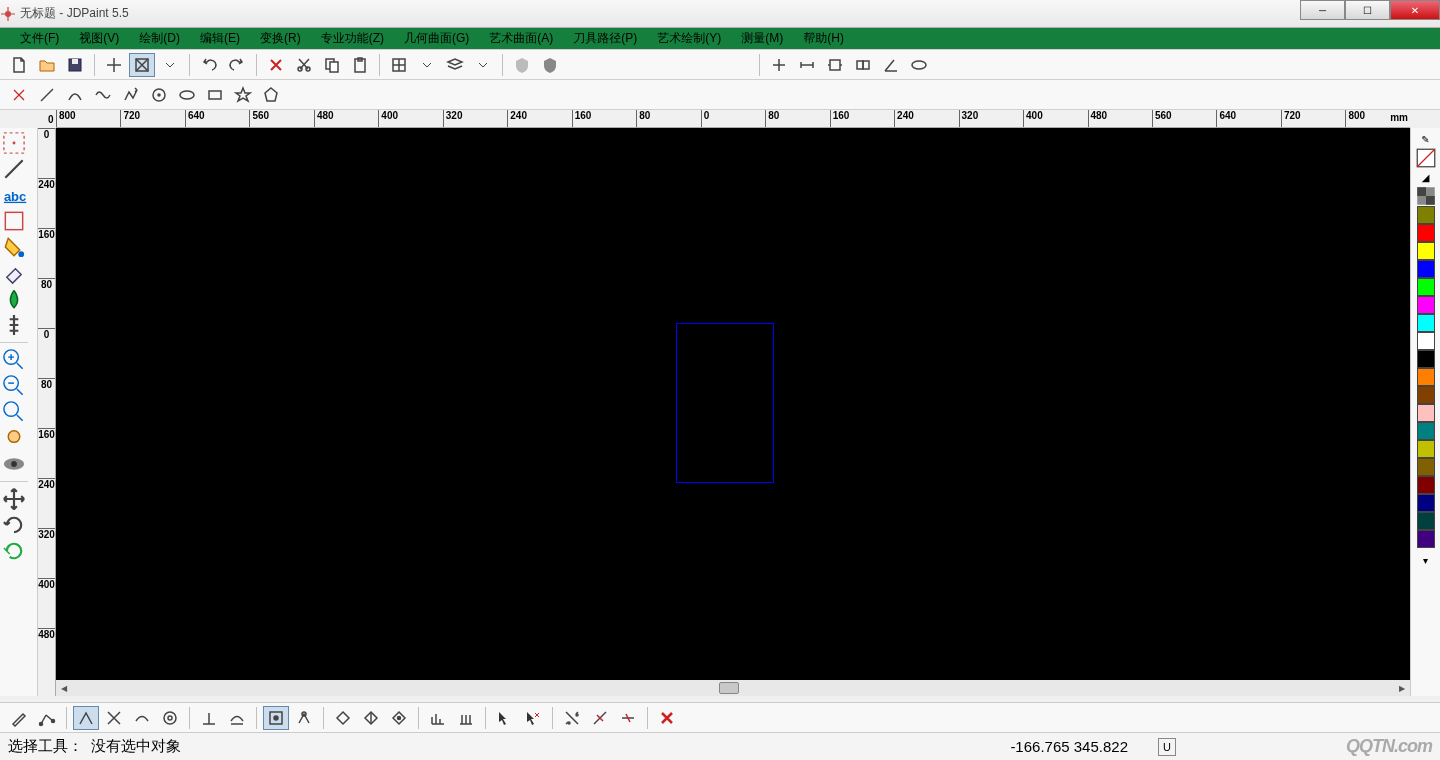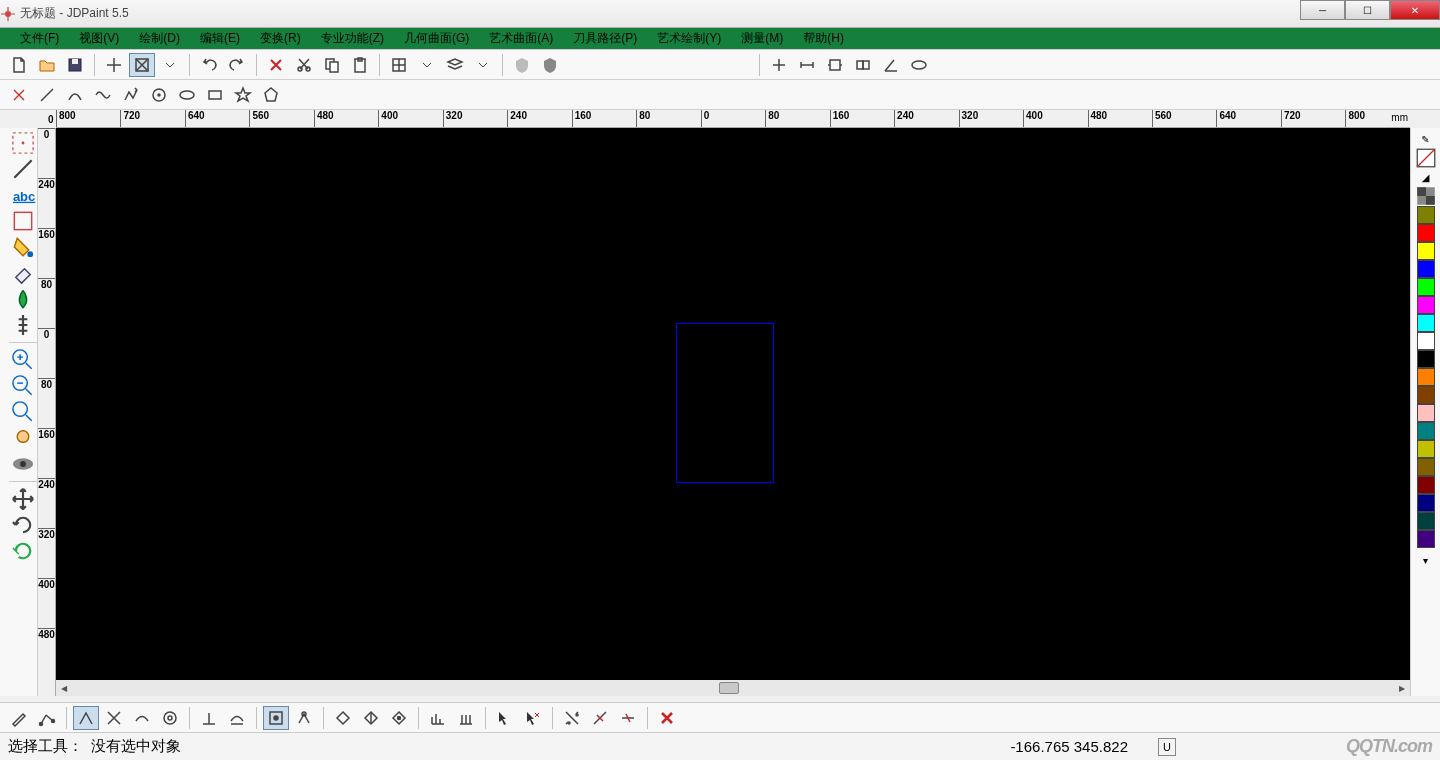--- a/index.html
+++ b/index.html
@@ -22,36 +22,36 @@
 .tb-sep { width: 1px; height: 22px; background: #c0c0c0; margin: 0 4px; }
 .tb-btn { width: 26px; height: 24px; display: flex; align-items: center; justify-content: center; border: 1px solid transparent; cursor: default; }
 .tb-btn.active { border: 1px solid #68a; background: #cde; }
 .tb-btn svg { width: 18px; height: 18px; }
 .tb-group2 { margin-left: 190px; display:flex; gap:2px; align-items:center;}
 
 
 .hruler { height: 18px; background: #f0f0f0; position: relative; overflow: hidden; border-bottom: 1px solid #aaa; display:flex; margin-left:56px; margin-right:30px;}
 .hruler .tick-block { flex: 1; position: relative; display:flex;}
 .hruler .tick { position: relative; font-size:10px; color:#000; font-weight:bold;}
-.hruler .unit { position: absolute; right: 2px; top: 2px; font-size:10px; font-weight:normal;}
+.hruler .unit { position: absolute; right: 2px; top: 2px; font-size:10px; font-weight:bold;}
 .ruler-corner { width:56px; height:18px; background:#f0f0f0; position:absolute; font-size:10px; display:flex; align-items:center; padding-left:48px; font-weight:bold;}
 
 .vruler { width: 18px; background: #f0f0f0; position: absolute; left: 38px; top: 128px; bottom: 64px; border-right: 1px solid #aaa; overflow:hidden;}
 .vruler .vtick { height: 40px; font-size: 10px; color:#000; font-weight:bold; display:flex; align-items:flex-start; justify-content:center; writing-mode:horizontal-tb;}
 
 
 .main-area { position: absolute; top: 128px; left: 56px; right: 30px; bottom: 64px; background: #000; }
 .canvas-rect { position: absolute; left: 620px; top: 195px; width: 98px; height: 160px; border: 1px solid #00f; }
 .hscroll { position:absolute; bottom:0; left:0; right:0; height:16px; background:#e8e8e8; display:flex; align-items:center;}
 .hscroll .thumb { position:absolute; left:49%; width:20px; height:12px; background:#c8c8c8; border:1px solid #888; border-radius:2px;}
 .hscroll .arr { width:16px; height:14px; display:flex; align-items:center; justify-content:center; font-size:8px; color:#555;}
 .hscroll .arr.left{position:absolute; left:0;} .hscroll .arr.right{position:absolute; right:0;}
 
 
-.left-tools { position: absolute; left: 0; top: 128px; width: 38px; bottom: 64px; background: #f8f8f8; border-right: 1px solid #ccc; display: flex; flex-direction: column; align-items: flex-end; padding-top: 2px; }
+.left-tools { position: absolute; left: 0; top: 128px; width: 38px; bottom: 64px; background: #f8f8f8; border-right: 1px solid #ccc; display: flex; flex-direction: column; align-items: flex-start; padding-top: 2px; }
 .lt-btn { width: 28px; height: 26px; display: flex; align-items: center; justify-content: center; border: 1px solid transparent; }
 .lt-sep { width: 28px; height: 1px; background: #ccc; margin: 4px 0; }
 
 
 .right-colors { position: absolute; right: 0; top: 128px; width: 30px; bottom: 64px; background: #f8f8f8; border-left: 1px solid #ccc; display: flex; flex-direction: column; align-items: center; padding-top: 2px; gap: 1px; }
 .color-sw { width: 18px; height: 18px; border: 1px solid #444; }
 .rt-btn { width:20px; height:18px; display:flex; align-items:center; justify-content:center; font-size:10px;}
 
 
 .bottom-toolbar { position: absolute; left: 0; right: 0; bottom: 28px; height: 30px; background: #f8f8f8; border-top: 1px solid #ccc; display: flex; align-items: center; padding-left: 6px; gap: 2px; }

